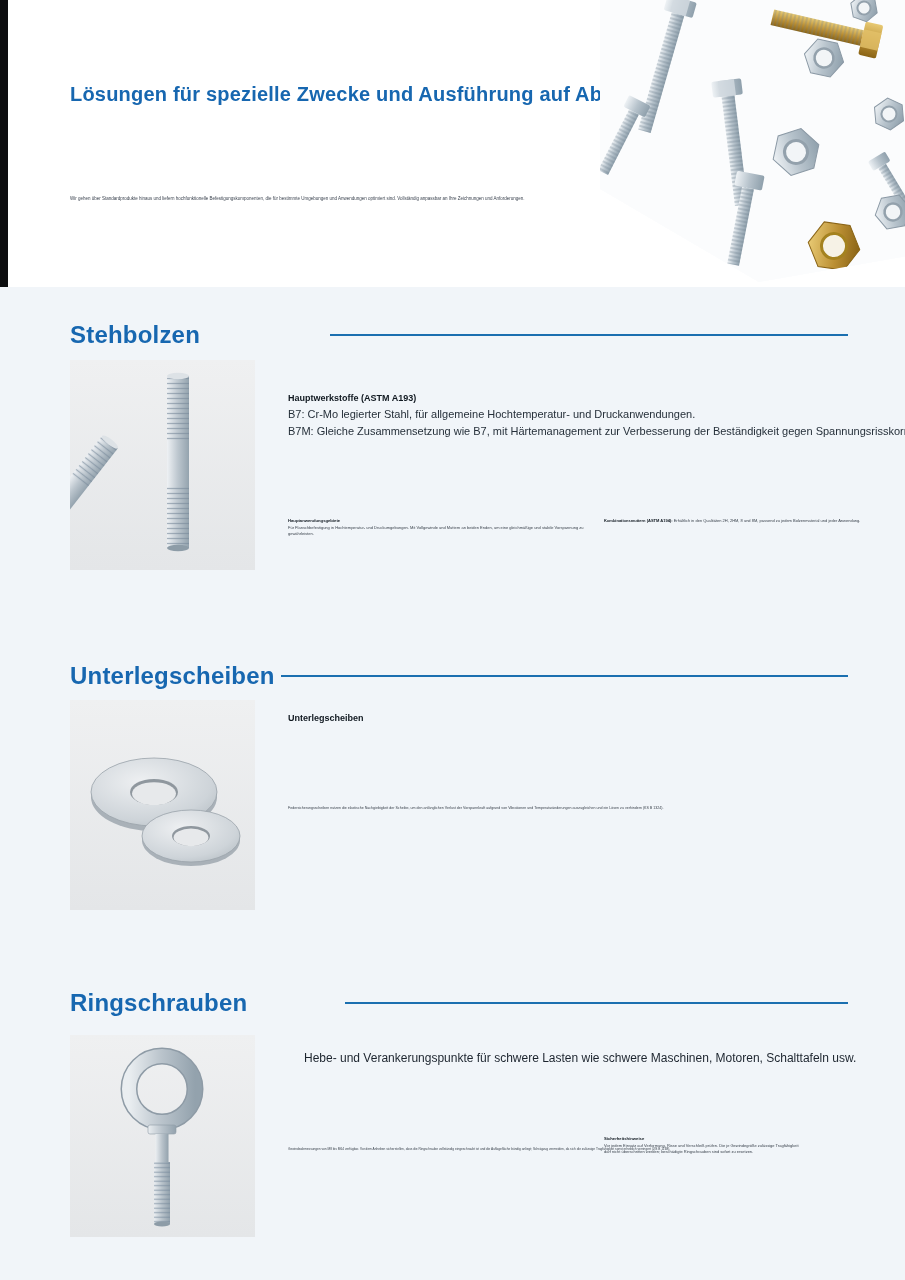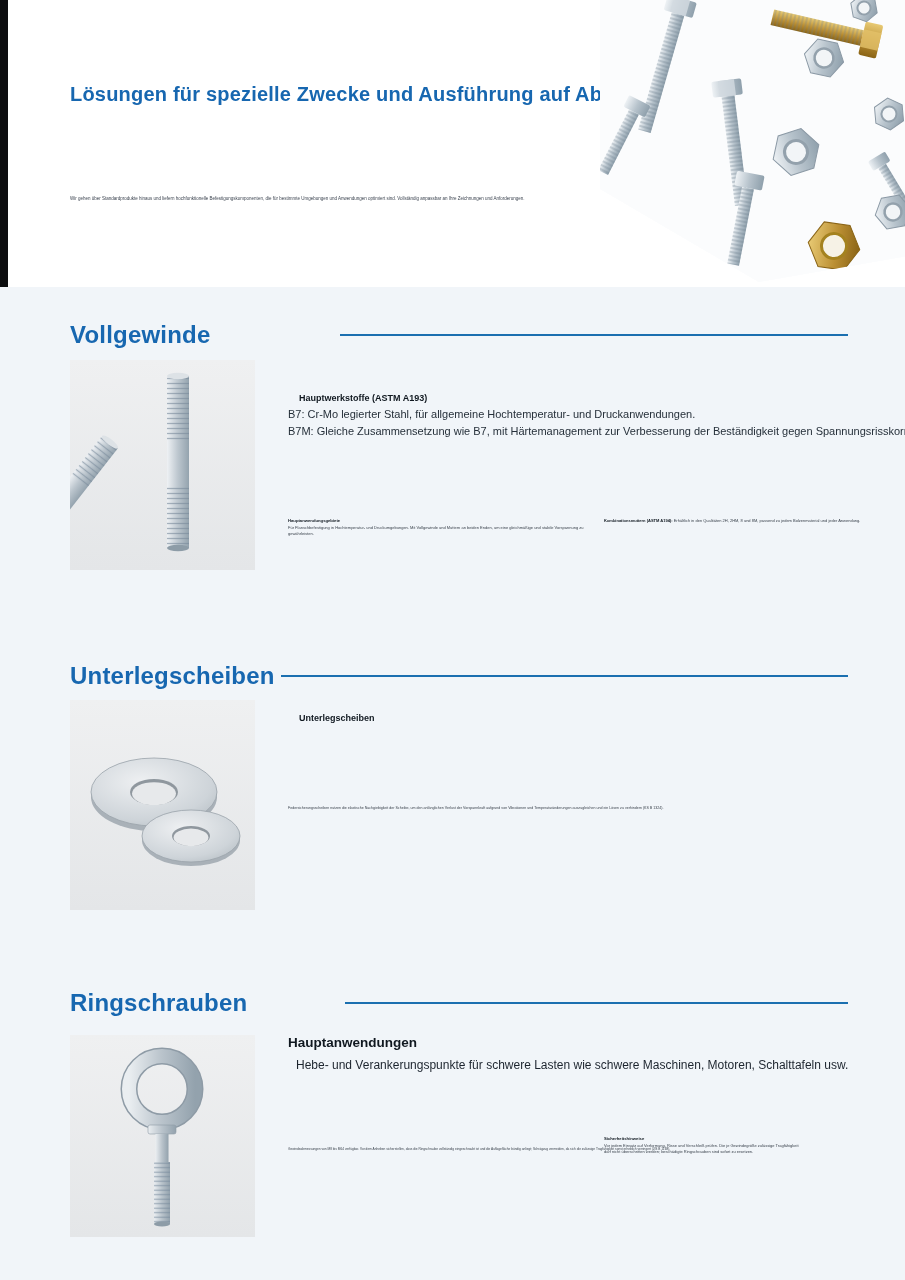--- a/index.html
+++ b/index.html
@@ -25,28 +25,28 @@
   #head-ring{top:988px;gap:40px;}  #head-ring .rule{margin-left:58px;}
   
   .card{position:absolute;left:70px;width:185px;background:linear-gradient(180deg,#eff0f1,#e4e6e8);}
   #img-steh{top:360px;height:210px;}
   #img-unter{top:700px;height:210px;}
   #img-ring{top:1035px;height:202px;}
   .card svg{display:block;}
   
   .txt{position:absolute;left:288px;}
   #txt-steh{top:393px;width:600px;}
-  .mat-h{margin:0 11px 5px;font-size:9px;font-weight:bold;color:#101820;white-space:nowrap;}
+  .mat-h{margin:0 0 5px;font-size:9px;font-weight:bold;color:#101820;white-space:nowrap;}
   .mat-l{margin:0 0 5px;font-size:11px;color:#26303a;white-space:nowrap;}
   #tiny-steh{top:518px;width:596px;display:flex;}
   #txt-unter{top:713px;width:600px;}
   #tiny-unter{top:806px;width:430px;}
   #txt-ring{top:1035px;width:600px;}
   .ring-h{margin:0 0 6px;font-size:13.5px;font-weight:bold;color:#101820;}
-  .ring-t{margin:8px;font-size:12px;color:#1c242e;white-space:nowrap;}
+  .ring-t{margin:16px;font-size:12px;color:#1c242e;white-space:nowrap;}
   #tiny-ring{top:1136px;width:596px;display:flex;}
   .t-left{width:316px;box-sizing:border-box;padding-right:20px;}
   .t-right{flex:1;}
   #tiny-ring .t-left{padding-top:11px;}
   #tiny-ring .t-right{max-width:195px;}
   .tiny-h{margin:0 0 1.5px;font-size:4.2px;font-weight:bold;color:#101820;}
   .tiny-t{margin:0;font-size:4px;line-height:1.5;color:#3a424c;}
   .tiny-one{margin:0;font-size:3.6px;color:#3a424c;white-space:nowrap;}
   .tiny-one.smaller{font-size:3.2px;}
   .tb{font-weight:bold;color:#101820;}
@@ -142,21 +142,21 @@
         <circle r="6.5" fill="#f2f5f7" stroke="#93a1ac" stroke-width="2"></circle>
       </g>
     </svg>
   </div>
 </header>
 
 <main>
 
   <section>
     <div class="sec-head" id="head-steh">
-      <h2 class="sec-title">Vollgewinde</h2>
+      <h2 class="sec-title">Stehbolzen</h2>
       <div class="rule"></div>
     </div>
 
     <div class="card" id="img-steh">
       <svg viewBox="0 0 185 210" width="185" height="210">
         <defs>
           <linearGradient id="sbS" x1="0" y1="0" x2="1" y2="0">
             <stop offset="0" stop-color="#eef1f4"></stop>
               <stop offset="0.5" stop-color="#bcc6ce"></stop>
               <stop offset="1" stop-color="#94a3ae"></stop>
@@ -270,21 +270,20 @@
 
         <rect x="85.5" y="99" width="13" height="28" fill="url(#ebH)"></rect>
 
         <rect x="84" y="127" width="16" height="62" fill="url(#ebH)"></rect>
         <rect x="84" y="127" width="16" height="62" fill="url(#ebT)" opacity=".6"></rect>
         <ellipse cx="92" cy="189" rx="8" ry="2.4" fill="#8d9ca7"></ellipse>
       </svg>
     </div>
 
     <div class="txt" id="txt-ring">
-      <p class="ring-h">Hauptanwendungen</p>
       <p class="ring-t">Hebe- und Verankerungspunkte für schwere Lasten wie schwere Maschinen, Motoren, Schalttafeln usw.</p>
     </div>
 
     <div class="txt" id="tiny-ring">
       <div class="t-left">
         <p class="tiny-one smaller">Gewindeabmessungen von M8 bis M64 verfügbar. Vor dem Anheben sicherstellen, dass die Ringschraube vollständig eingeschraubt ist und die Auflagefläche bündig anliegt; Schrägzug vermeiden, da sich die zulässige Tragfähigkeit sonst erheblich verringert (JIS B 1168).</p>
       </div>
       <div class="t-right">
         <p class="tiny-h">Sicherheitshinweise</p>
         <p class="tiny-t">Vor jedem Einsatz auf Verformung, Risse und Verschleiß prüfen. Die je Gewindegröße zulässige Tragfähigkeit darf nicht überschritten werden; beschädigte Ringschrauben sind sofort zu ersetzen.</p>

